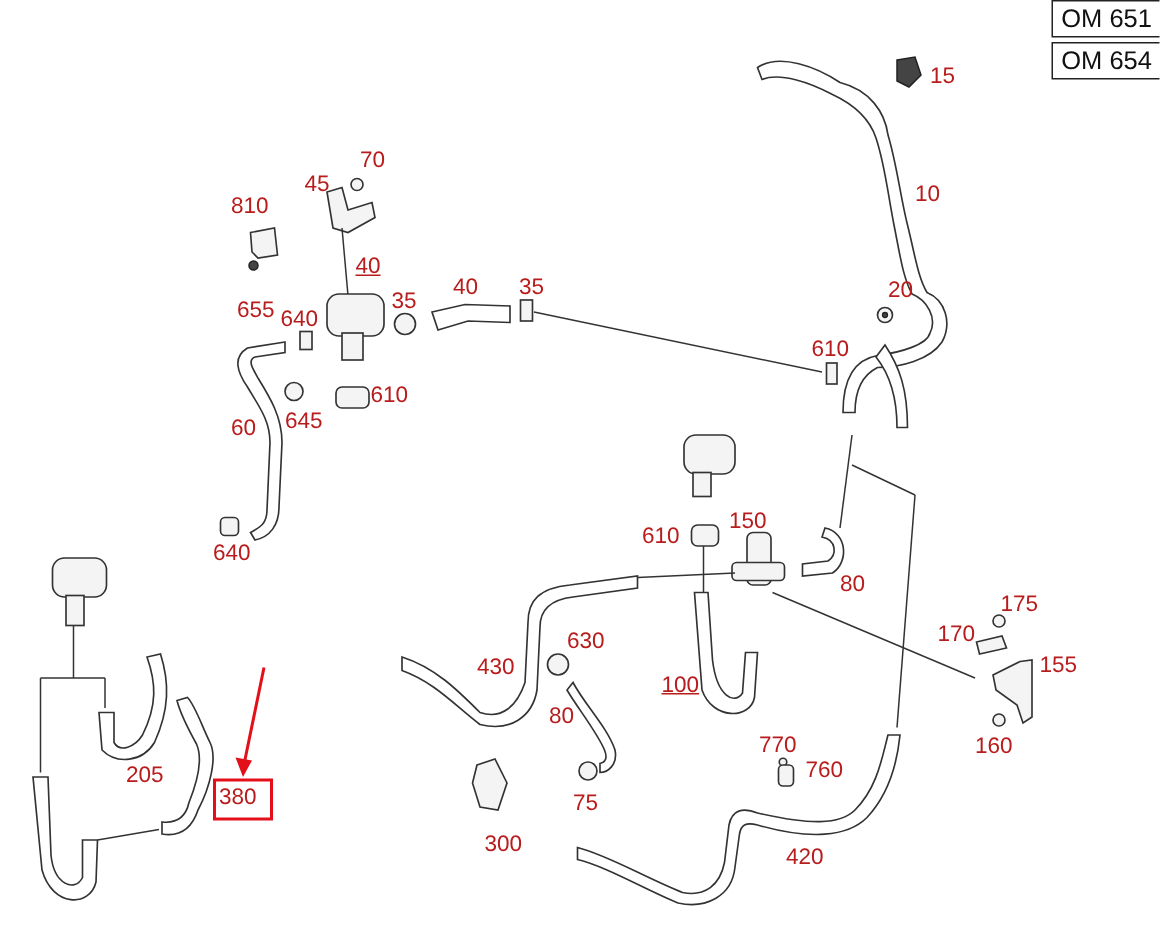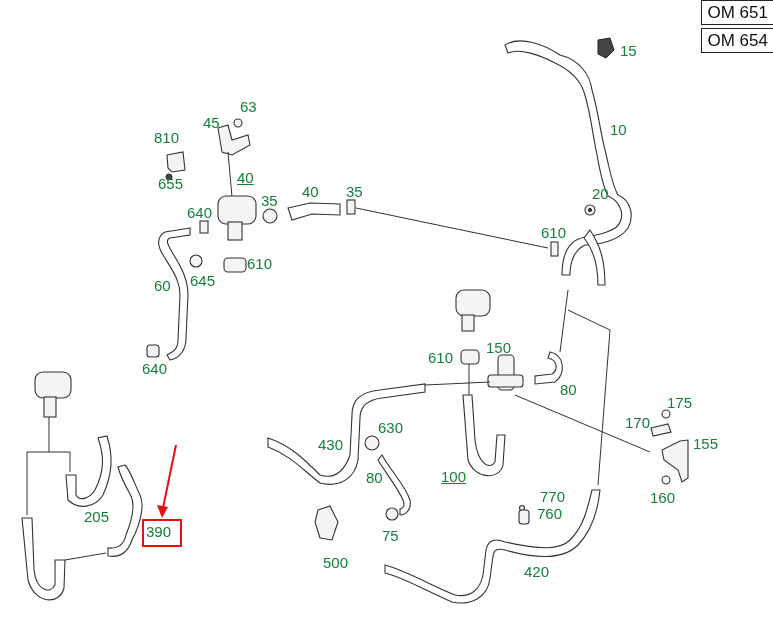--- a/index.html
+++ b/index.html
@@ -1,18 +1,18 @@
 <!DOCTYPE html>
 <html><head>
 <meta charset="utf-8">
 <style>
   html, body { margin: 0; padding: 0; background: #ffffff; }
   body { width: 773px; height: 629px; position: relative; overflow: hidden; font-family: "Liberation Sans", sans-serif; }
   #canvas { position: absolute; left: 0; top: 0; width: 773px; height: 629px; }
-  .lbl { position: absolute; font-size: 15px; color: #15803d; line-height: 1; white-space: nowrap; }
+  .lbl { position: absolute; font-size: 15px; color: #b91c1c; line-height: 1; white-space: nowrap; }
   .engine-box { position: absolute; right: -2px; border: 1px solid #222; font-size: 17px; padding: 2px 6px 1px 6px; background: #fff; color: #111; line-height: 1.15; }
   .hl-box { position: absolute; border: 2px solid #e3101a; }
   svg .hose { fill: #ffffff; stroke: #333; stroke-width: 1.1; }
   svg .line { fill: none; stroke: #333; stroke-width: 1; }
   svg .part { fill: #f4f4f4; stroke: #333; stroke-width: 1.1; }
   svg .dark { fill: #444; stroke: #222; stroke-width: 1; }
 </style>
 </head>
 <body>
 
@@ -163,44 +163,44 @@
   </g>
 </svg>
 
 <div class="engine-box" style="top:0px;"><span>OM 651</span></div>
 <div class="engine-box" style="top:28px;"><span>OM 654</span></div>
 
 <span class="lbl" style="left:620px;top:43px;">15</span>
 <span class="lbl" style="left:610px;top:122px;">10</span>
 <span class="lbl" style="left:580px;top:186px;margin-left:12px;">20</span>
 <span class="lbl" style="left:541px;top:225px;">610</span>
-<span class="lbl" style="left:240px;top:99px;">63</span>
+<span class="lbl" style="left:240px;top:99px;">70</span>
 <span class="lbl" style="left:203px;top:115px;">45</span>
 <span class="lbl" style="left:154px;top:130px;">810</span>
-<span class="lbl" style="left:158px;top:176px;">655</span>
+<span class="lbl" style="left:158px;top:199px;">655</span>
 <span class="lbl" style="left:237px;top:170px;text-decoration:underline;">40</span>
 <span class="lbl" style="left:261px;top:193px;">35</span>
 <span class="lbl" style="left:302px;top:184px;">40</span>
 <span class="lbl" style="left:346px;top:184px;">35</span>
 <span class="lbl" style="left:187px;top:205px;">640</span>
 <span class="lbl" style="left:247px;top:256px;">610</span>
 <span class="lbl" style="left:190px;top:273px;">645</span>
 <span class="lbl" style="left:154px;top:278px;">60</span>
 <span class="lbl" style="left:142px;top:361px;">640</span>
 <span class="lbl" style="left:428px;top:350px;">610</span>
 <span class="lbl" style="left:486px;top:340px;">150</span>
 <span class="lbl" style="left:560px;top:382px;">80</span>
 <span class="lbl" style="left:667px;top:395px;">175</span>
 <span class="lbl" style="left:625px;top:415px;">170</span>
 <span class="lbl" style="left:693px;top:436px;text-align:center;">155</span>
 <span class="lbl" style="left:650px;top:490px;">160</span>
 <span class="lbl" style="left:318px;top:437px;">430</span>
 <span class="lbl" style="left:378px;top:420px;">630</span>
 <span class="lbl" style="left:366px;top:470px;">80</span>
-<span class="lbl" style="left:441px;top:469px;text-decoration:underline;">100</span>
-<span class="lbl" style="left:506px;top:489px;margin-left:34px;">770</span>
+<span class="lbl" style="left:441px;top:449px;text-decoration:underline;">100</span>
+<span class="lbl" style="left:506px;top:489px;">770</span>
 <span class="lbl" style="left:537px;top:506px;">760</span>
 <span class="lbl" style="left:382px;top:528px;">75</span>
-<span class="lbl" style="left:323px;top:555px;">500</span>
+<span class="lbl" style="left:323px;top:555px;">300</span>
 <span class="lbl" style="left:524px;top:564px;">420</span>
 <span class="lbl" style="left:84px;top:509px;">205</span>
-<span class="lbl" style="left:146px;top:524px;">390</span>
+<span class="lbl" style="left:146px;top:524px;">380</span>
 <div class="hl-box" style="left:142px;top:519px;width:36px;height:24px;"></div>
 
 </body></html>

